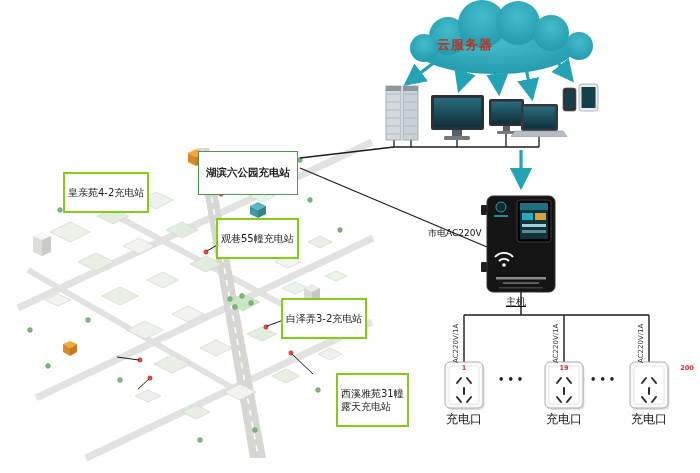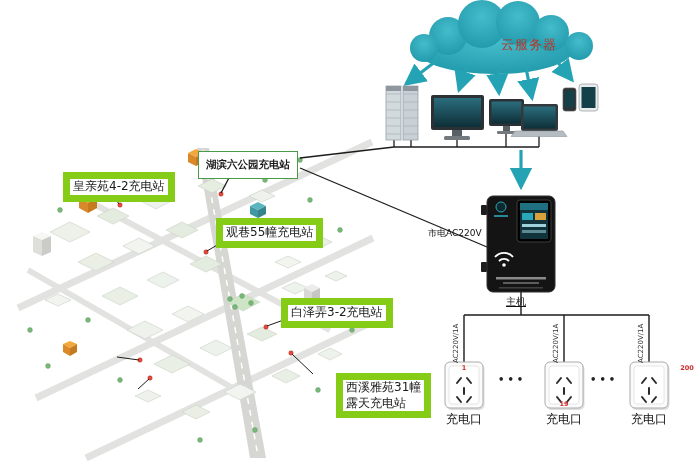--- a/index.html
+++ b/index.html
@@ -1,34 +1,34 @@
 <!DOCTYPE html>
 <html><head>
 <meta charset="utf-8">
 <style>
   html,body{margin:0;padding:0;background:#fff;}
   .canvas{position:relative;width:700px;height:473px;background:#ffffff;overflow:hidden;
           font-family:"DejaVu Sans",sans-serif;}
   svg.layer{position:absolute;left:0;top:0;width:700px;height:473px;}
   .lbl{position:absolute;color:#111;z-index:3;}
-  .cloud-label{left:437px;top:36px;width:120px;text-align:right;font-size:13px;font-weight:400;
+  .cloud-label{left:437px;top:36px;width:120px;text-align:left;font-size:13px;font-weight:700;
                color:#b83427;letter-spacing:1px;}
   .power-label{left:428px;top:227px;font-size:9px;color:#111;}
   .host-label{left:506px;top:295px;font-size:10px;color:#111;text-decoration:underline;}
   .vlabel{writing-mode:vertical-rl;transform:rotate(180deg);font-size:7px;color:#333;height:46px;}
   .vlabel.v1{left:452px;top:317px;} .vlabel.v2{left:552px;top:317px;} .vlabel.v3{left:637px;top:317px;}
   .socket-num{width:38px;text-align:center;font-size:6.5px;font-weight:700;color:#cf2d2d;}
-  .socket-num.n1{left:445px;top:364px;} .socket-num.n2{left:545px;top:364px;margin-top:36px;} .socket-num.n3{left:630px;top:364px;padding-left:38px;}
+  .socket-num.n1{left:445px;top:364px;} .socket-num.n2{left:545px;top:364px;} .socket-num.n3{left:630px;top:364px;padding-left:38px;}
   .port-label{width:50px;text-align:center;font-size:12px;color:#111;}
   .port-label.p1{left:439px;top:411px;} .port-label.p2{left:539px;top:411px;} .port-label.p3{left:624px;top:411px;}
   .dots{font-size:10px;font-weight:700;letter-spacing:3px;color:#222;}
   .dots.d1{left:498px;top:374px;} .dots.d2{left:590px;top:374px;}
-  .station{position:absolute;background:#fff;border:7px solid #84cc16;color:#1a1a1a;font-size:12px;
-           line-height:1.3;padding:0 3px;white-space:pre-line;z-index:2;}
-  .station-main{font-size:10.5px;font-weight:700;border:1.5px solid #4a9a4a;padding:6px 7px;}
+  .station{position:absolute;background:#fff;border:2px solid #84cc16;color:#1a1a1a;font-size:10px;
+           line-height:1.3;padding:12px 3px;white-space:pre-line;z-index:2;}
+  .station-main{font-size:10.5px;font-weight:700;border:1.5px solid #4a9a4a;padding:14px 7px;}
   .st-feat{left:198px;top:151px;}
   .st-0{left:63px;top:172px;} .st-1{left:216px;top:218px;} .st-2{left:281px;top:298px;}
   .st-3{left:28px;top:340px;} .st-4{left:94px;top:388px;} .st-5{left:304px;top:373px;margin-left:32px;}
 </style>
 </head>
 <body>
 
 <div class="canvas">
 
 <svg class="layer" viewBox="0 0 700 473">

